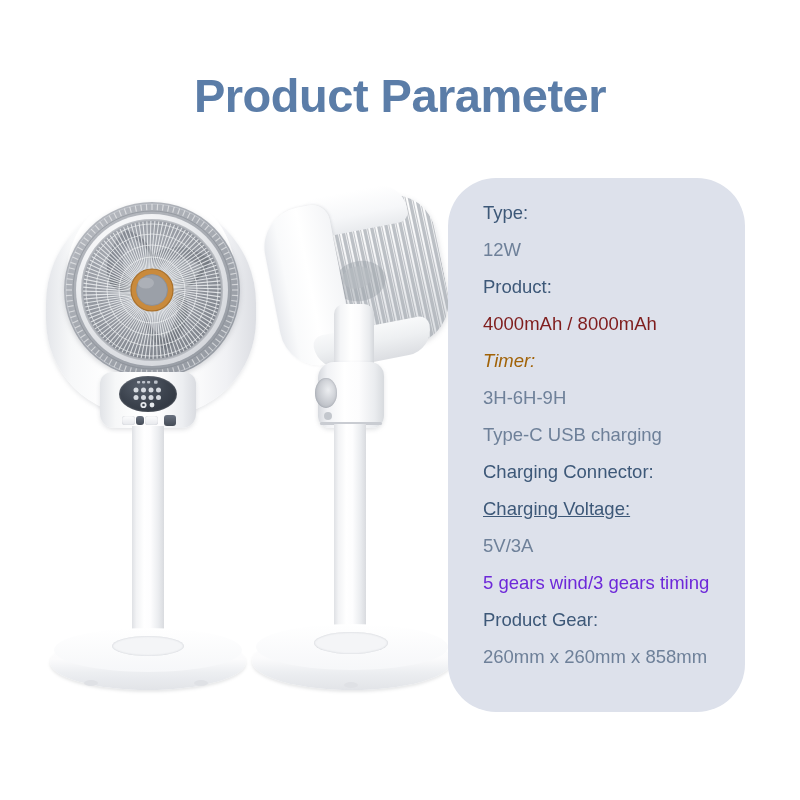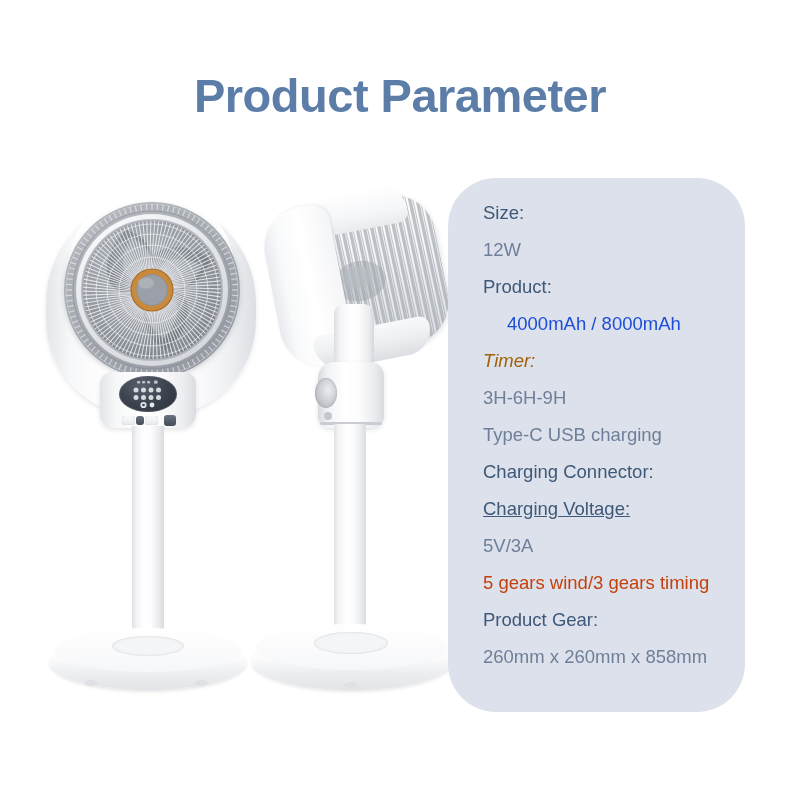--- a/index.html
+++ b/index.html
@@ -684,27 +684,27 @@
   <div class="pole" style="left:86px; top:228px; width:32px; height:234px;"></div>
 
   <div class="base" style="left:4px; top:436px; width:200px; height:58px;"></div>
   <div class="base-top" style="left:8px; top:428px; width:192px; height:46px;"></div>
   <div class="base-hub" style="left:66px; top:436px; width:74px; height:22px;"></div>
   <div class="base-foot" style="left:96px; top:486px; width:14px; height:6px;"></div>
 </div>
 
 <div id="spec-panel" style="background: rgb(221, 225, 235);">
   <div id="spec-list">
-      <div class="spec-line label" style="color: rgb(61, 88, 120);">Size:</div>
+      <div class="spec-line label" style="color: rgb(61, 88, 120);">Type:</div>
       <div class="spec-line value" style="color: rgb(110, 128, 153);">12W</div>
       <div class="spec-line label" style="color: rgb(61, 88, 120);">Product:</div>
-      <div class="spec-line value" style="color: #1d4ed8; margin-left: 24px;">4000mAh / 8000mAh</div>
+      <div class="spec-line value" style="color: #7f1d1d;">4000mAh / 8000mAh</div>
       <div class="spec-line label" style="color: #a16207; font-style: italic;">Timer:</div>
       <div class="spec-line value" style="color: rgb(110, 128, 153);">3H-6H-9H</div>
       <div class="spec-line value" style="color: rgb(110, 128, 153);">Type-C USB charging</div>
       <div class="spec-line label" style="color: rgb(61, 88, 120);">Charging Connector:</div>
       <div class="spec-line label" style="color: rgb(61, 88, 120); text-decoration: underline;">Charging Voltage:</div>
       <div class="spec-line value" style="color: rgb(110, 128, 153);">5V/3A</div>
-      <div class="spec-line value" style="color: #c2410c;">5 gears wind/3 gears timing</div>
+      <div class="spec-line value" style="color: #6d28d9;">5 gears wind/3 gears timing</div>
       <div class="spec-line label" style="color: rgb(61, 88, 120);">Product Gear:</div>
       <div class="spec-line value" style="color: rgb(110, 128, 153);">260mm x 260mm x 858mm</div>
     </div>
 </div>
 
 </body></html>

